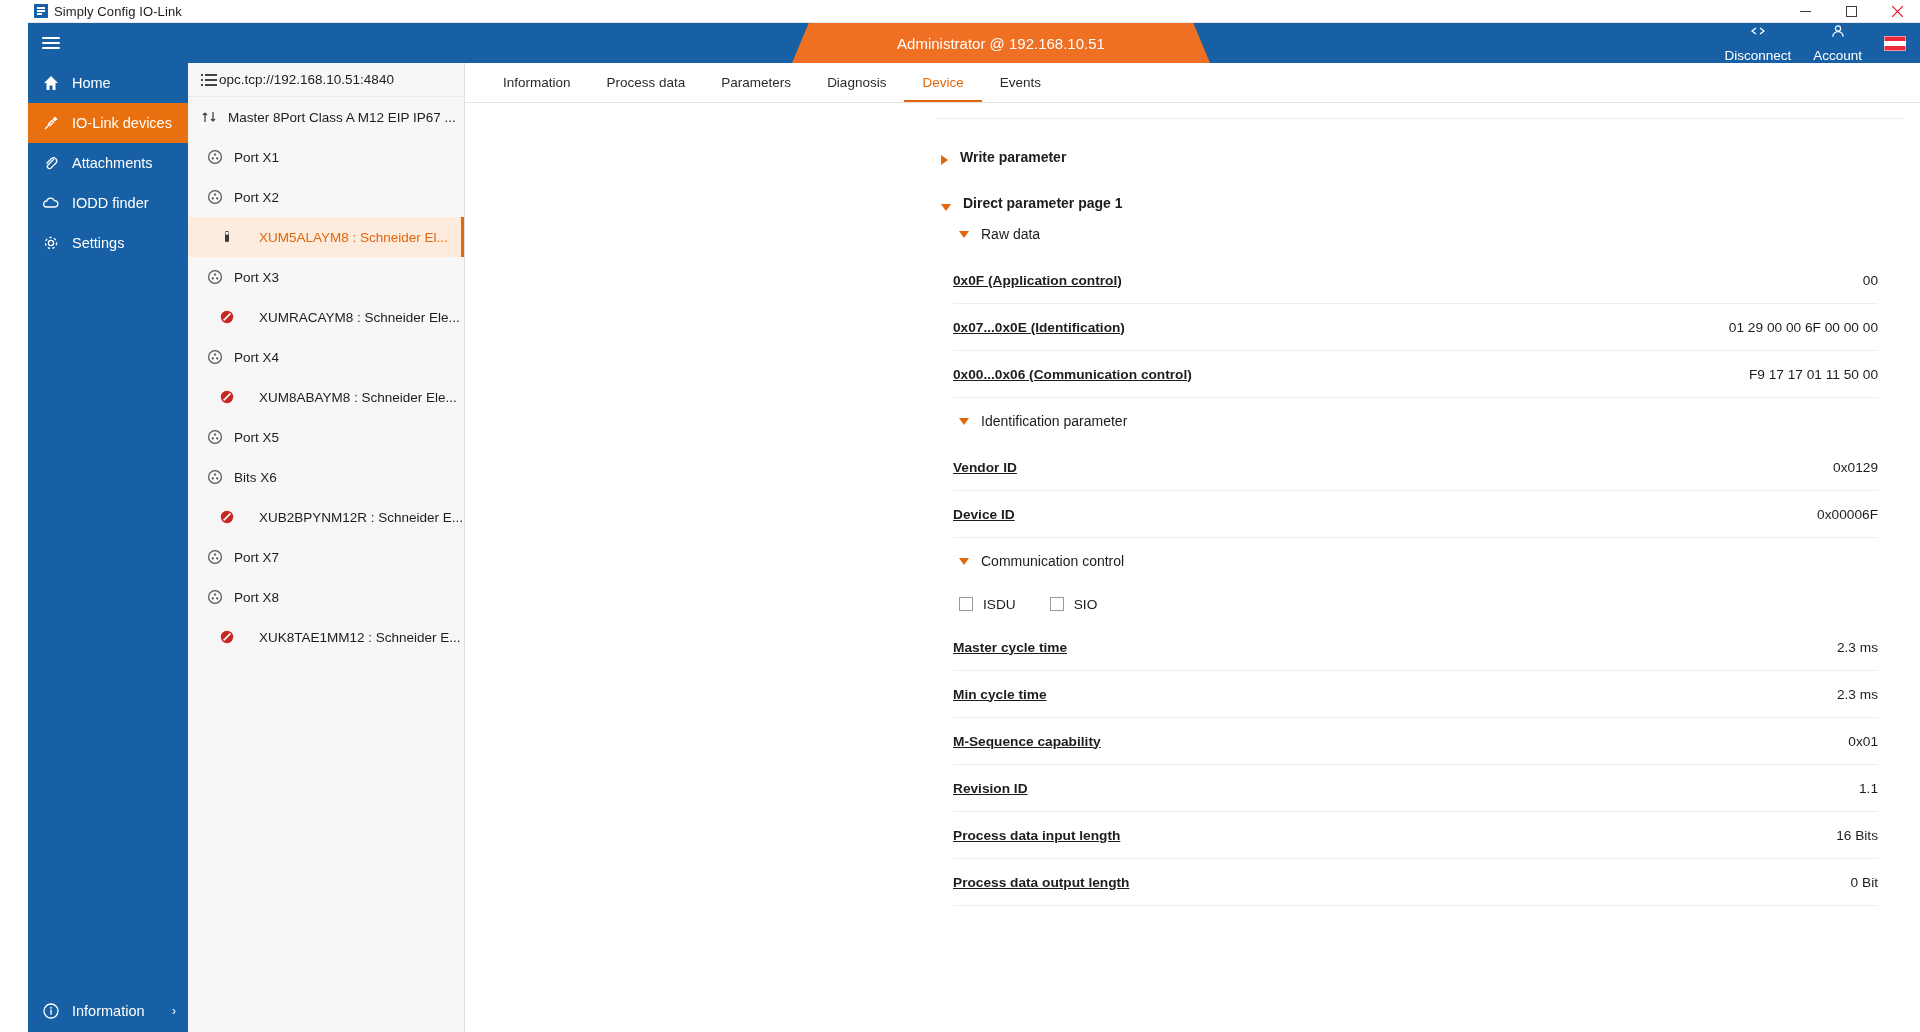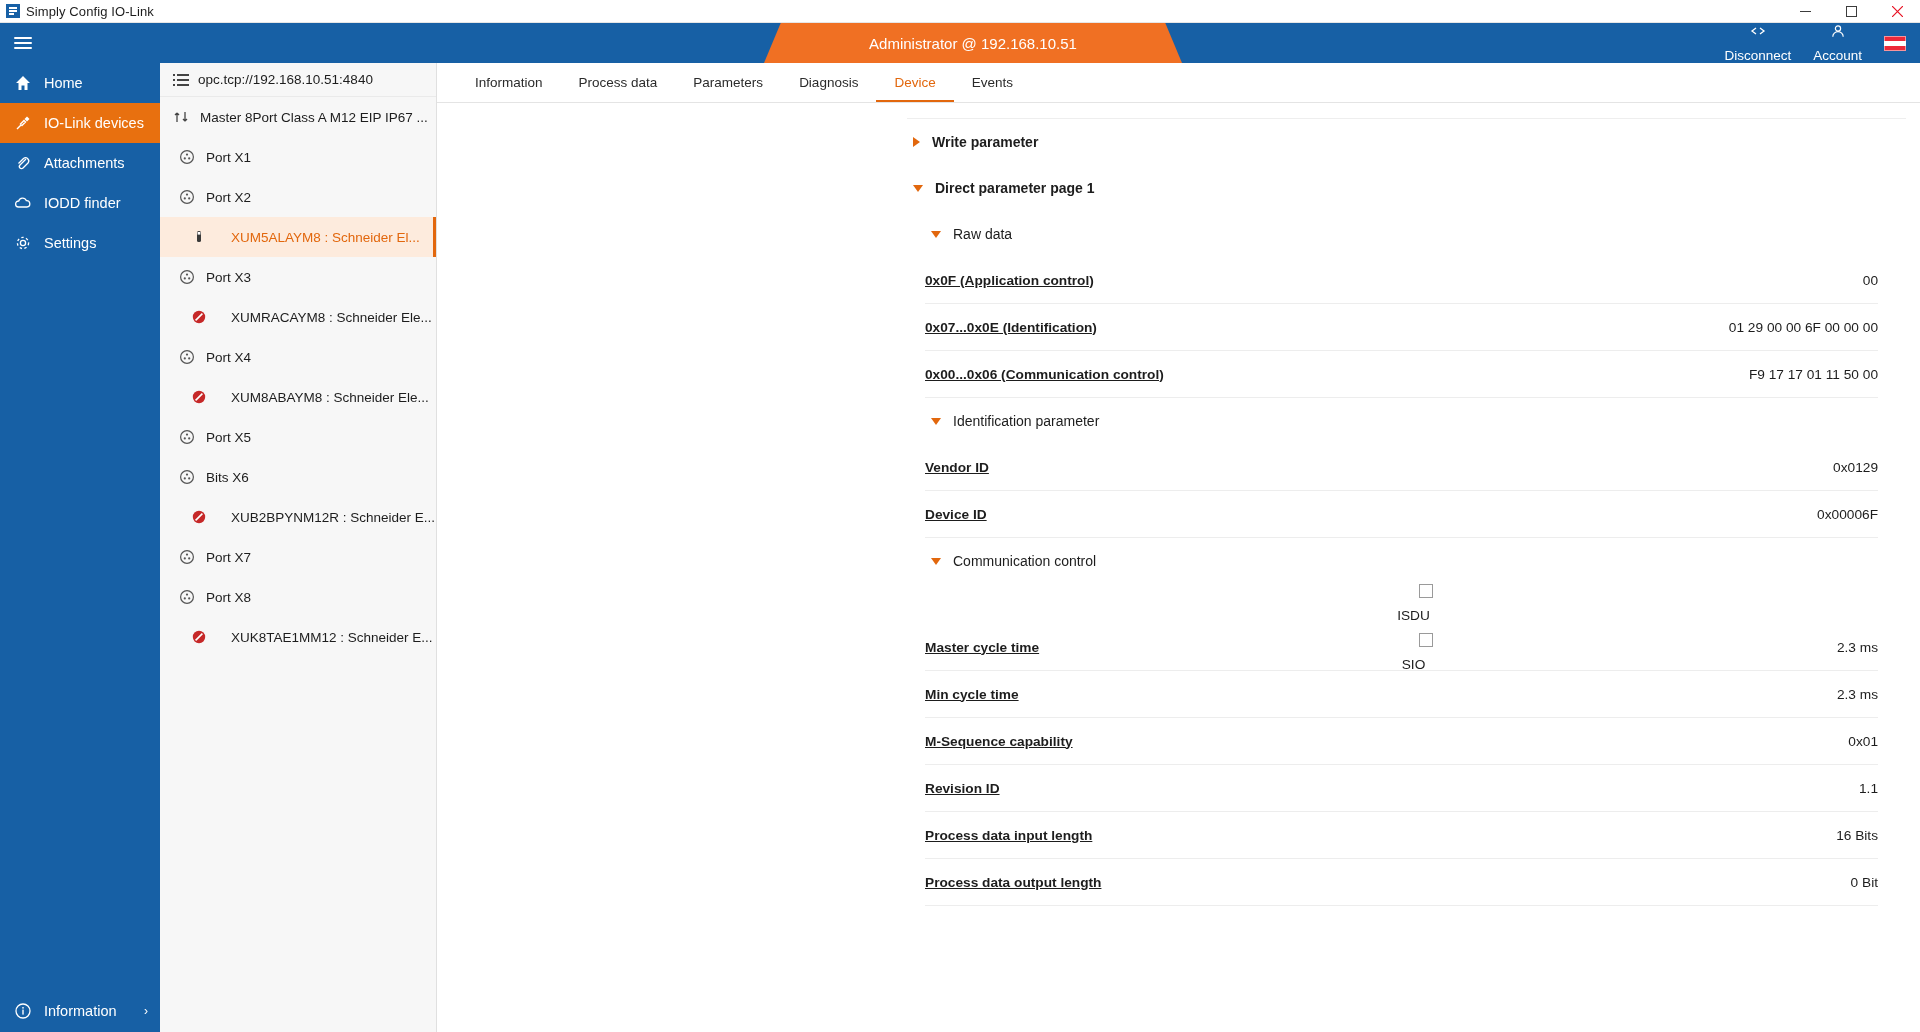--- a/index.html
+++ b/index.html
@@ -7,20 +7,21 @@
     margin: 0; padding: 0;
     width: 1920px; height: 1032px;
     overflow: hidden;
     font-family: "Liberation Sans", sans-serif;
     background: #ffffff;
   }
   #app {
     width: 1920px; height: 1032px;
     display: flex; flex-direction: column;
     position: relative;
+    padding-left: 28px;
   }
 
   
   .titlebar {
     height: 23px;
     background: #ffffff;
     display: flex;
     align-items: center;
     border-bottom: 1px solid #e6e6e6;
     flex: none;
@@ -146,21 +147,21 @@
     width: 277px;
     background: #f7f7f7;
     border-right: 1px solid #e0e0e0;
     flex: none;
     display: flex;
     flex-direction: column;
   }
   .tree-head {
     height: 34px;
     display: flex; align-items: center;
-    gap: 8px;
+    gap: 1px;
     padding: 0 12px;
     background: #f7f7f7;
     border-bottom: 1px solid #eaeaea;
   }
   .tree-head .conn {
     font-size: 13.5px;
     color: #1d1d1d;
   }
   .tree-list { flex: 1; overflow: hidden; }
   .tree-row {
@@ -224,21 +225,21 @@
   }
 
   .acc-row {
     display: flex;
     align-items: center;
     gap: 12px;
     height: 46px;
     font-size: 14px;
     color: #1d1d1d;
   }
-  .acc-row.lvl1 { padding-left: 476px; font-weight: bold; }
+  .acc-row.lvl1 { padding-left: 476px; font-weight: bold; align-items: flex-end; }
   .acc-row.lvl2 { padding-left: 494px; font-weight: normal; }
   .tri {
     width: 0; height: 0; flex: none;
   }
   .tri.right {
     border-left: 7px solid #e2670d;
     border-top: 5px solid transparent;
     border-bottom: 5px solid transparent;
   }
   .tri.down {
@@ -261,21 +262,20 @@
   .kv-row .v { color: #1d1d1d; }
 
   .chk-row {
     display: flex;
     align-items: center;
     gap: 10px;
     height: 40px;
     margin-left: 494px;
     font-size: 13.7px;
     color: #1d1d1d;
-    flex-direction: column;
   }
   .chk {
     width: 14px; height: 14px;
     border: 1px solid #9a9a9a;
     background: #fff;
     flex: none;
   }
   .chk-lbl { margin-right: 24px; }
 </style>
 </head>

